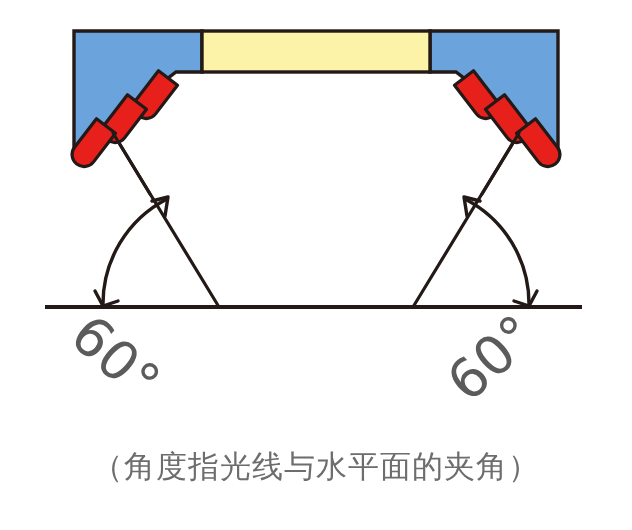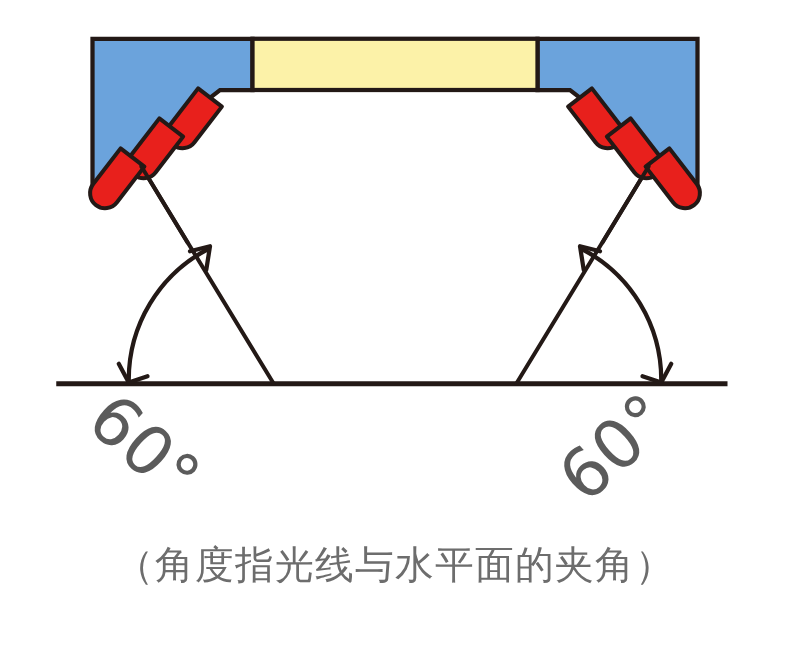--- a/index.html
+++ b/index.html
@@ -23,21 +23,21 @@
     position: absolute;
     left: 0;
     top: 0;
     width: 632px;
     height: 530px;
     display: block;
   }
   .caption-text {
     position: absolute;
     left: 0;
-    top: 431px;
+    top: 446px;
     width: 632px;
     text-align: center;
     font-family: "DejaVu Sans", "Liberation Sans", sans-serif;
     font-size: 31px;
     letter-spacing: 1px;
     color: #6d6d6d;
     white-space: nowrap;
   }
 </style>
 </head>

